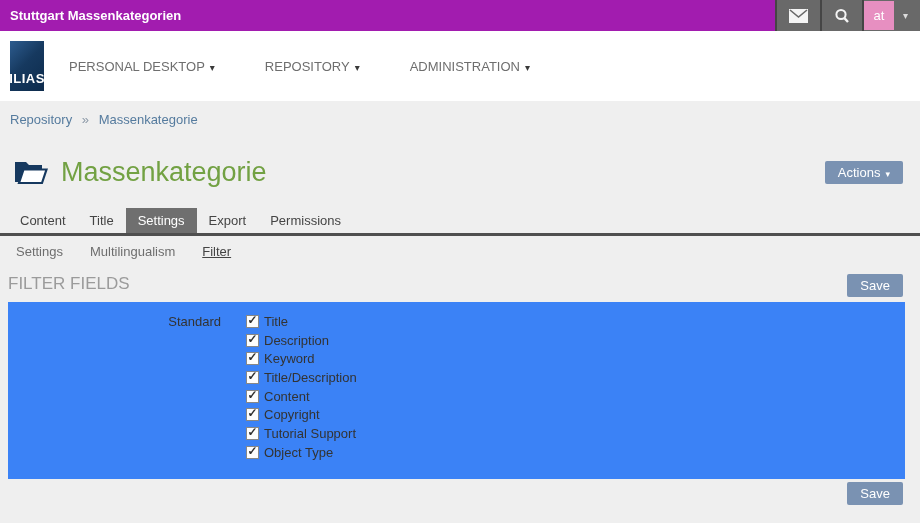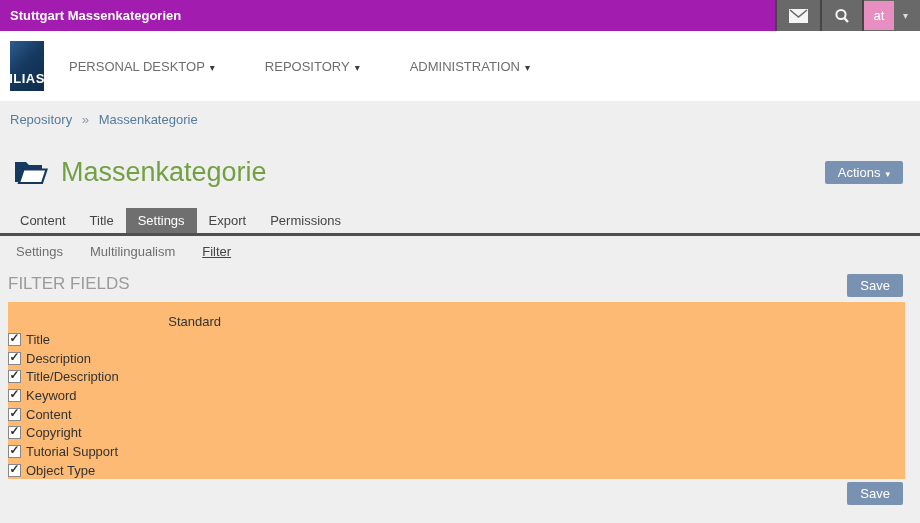--- a/index.html
+++ b/index.html
@@ -87,22 +87,22 @@
   .subtab.active { color: #444; text-decoration: underline; }
 
   .section-head {
     margin-top: 15px; padding: 0 17px 0 8px;
     display: flex; align-items: flex-start; justify-content: space-between;
     height: 24px;
   }
   .section-title { color: #9b9b9b; font-size: 17px; }
 
   .form-panel {
-    margin: 4px 15px 0 8px; background: #fdba74;
-    height: 177px; padding-top: 9px; display: flex; flex-direction: column;
+    margin: 4px 15px 0 8px; background: #3b82f6;
+    height: 177px; padding-top: 9px; display: flex;
   }
   .label-col { width: 238px; text-align: right; padding-right: 25px; padding-top: 3px; }
   .field-label { color: #333; font-size: 13px; }
   .check-col { padding-top: 1px; }
   .check-row { display: flex; align-items: center; height: 18.7px; }
   .check-row input[type="checkbox"] {
     appearance: none; -webkit-appearance: none;
     width: 13px; height: 13px; border: 1px solid #878787; background: #fdfdfd;
     margin: 0 5px 0 0; position: relative; cursor: pointer;
   }
@@ -207,28 +207,28 @@
     <div class="check-col">
       <div class="check-row">
         <input type="checkbox" id="cb0" checked="true" style="">
         <label for="cb0">Title</label>
       </div>
       <div class="check-row">
         <input type="checkbox" id="cb1" checked="true" style="">
         <label for="cb1">Description</label>
       </div>
       <div class="check-row">
+        <input type="checkbox" id="cb3" checked="true" style="">
+        <label for="cb3">Keyword</label>
+      </div>
+      <div class="check-row">
         <input type="checkbox" id="cb2" checked="true" style="">
         <label for="cb2">Title/Description</label>
       </div>
       <div class="check-row">
-        <input type="checkbox" id="cb3" checked="true" style="">
-        <label for="cb3">Keyword</label>
-      </div>
-      <div class="check-row">
         <input type="checkbox" id="cb4" checked="true" style="">
         <label for="cb4">Content</label>
       </div>
       <div class="check-row">
         <input type="checkbox" id="cb5" checked="true" style="">
         <label for="cb5">Copyright</label>
       </div>
       <div class="check-row">
         <input type="checkbox" id="cb6" checked="true" style="">
         <label for="cb6">Tutorial Support</label>

